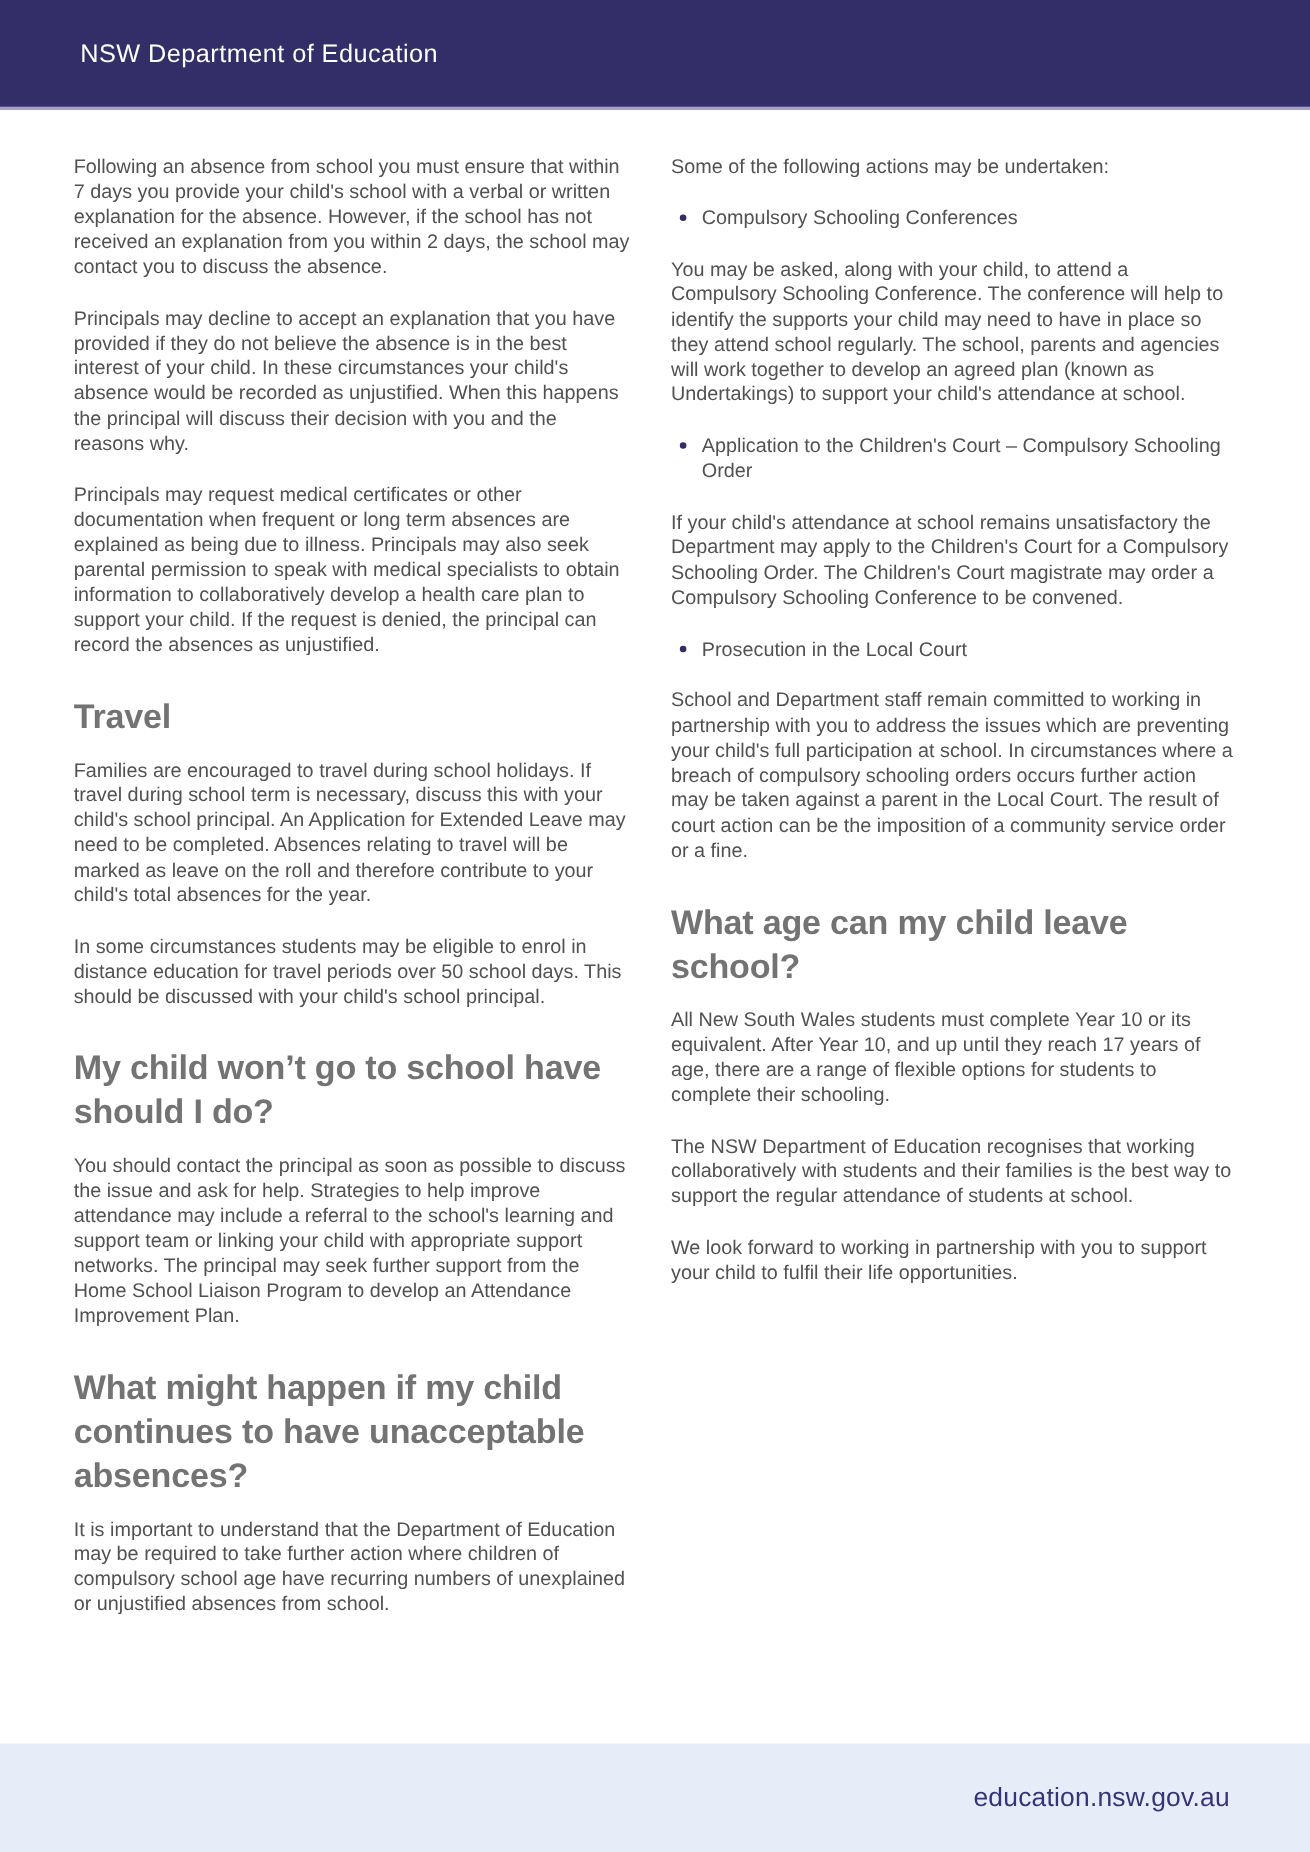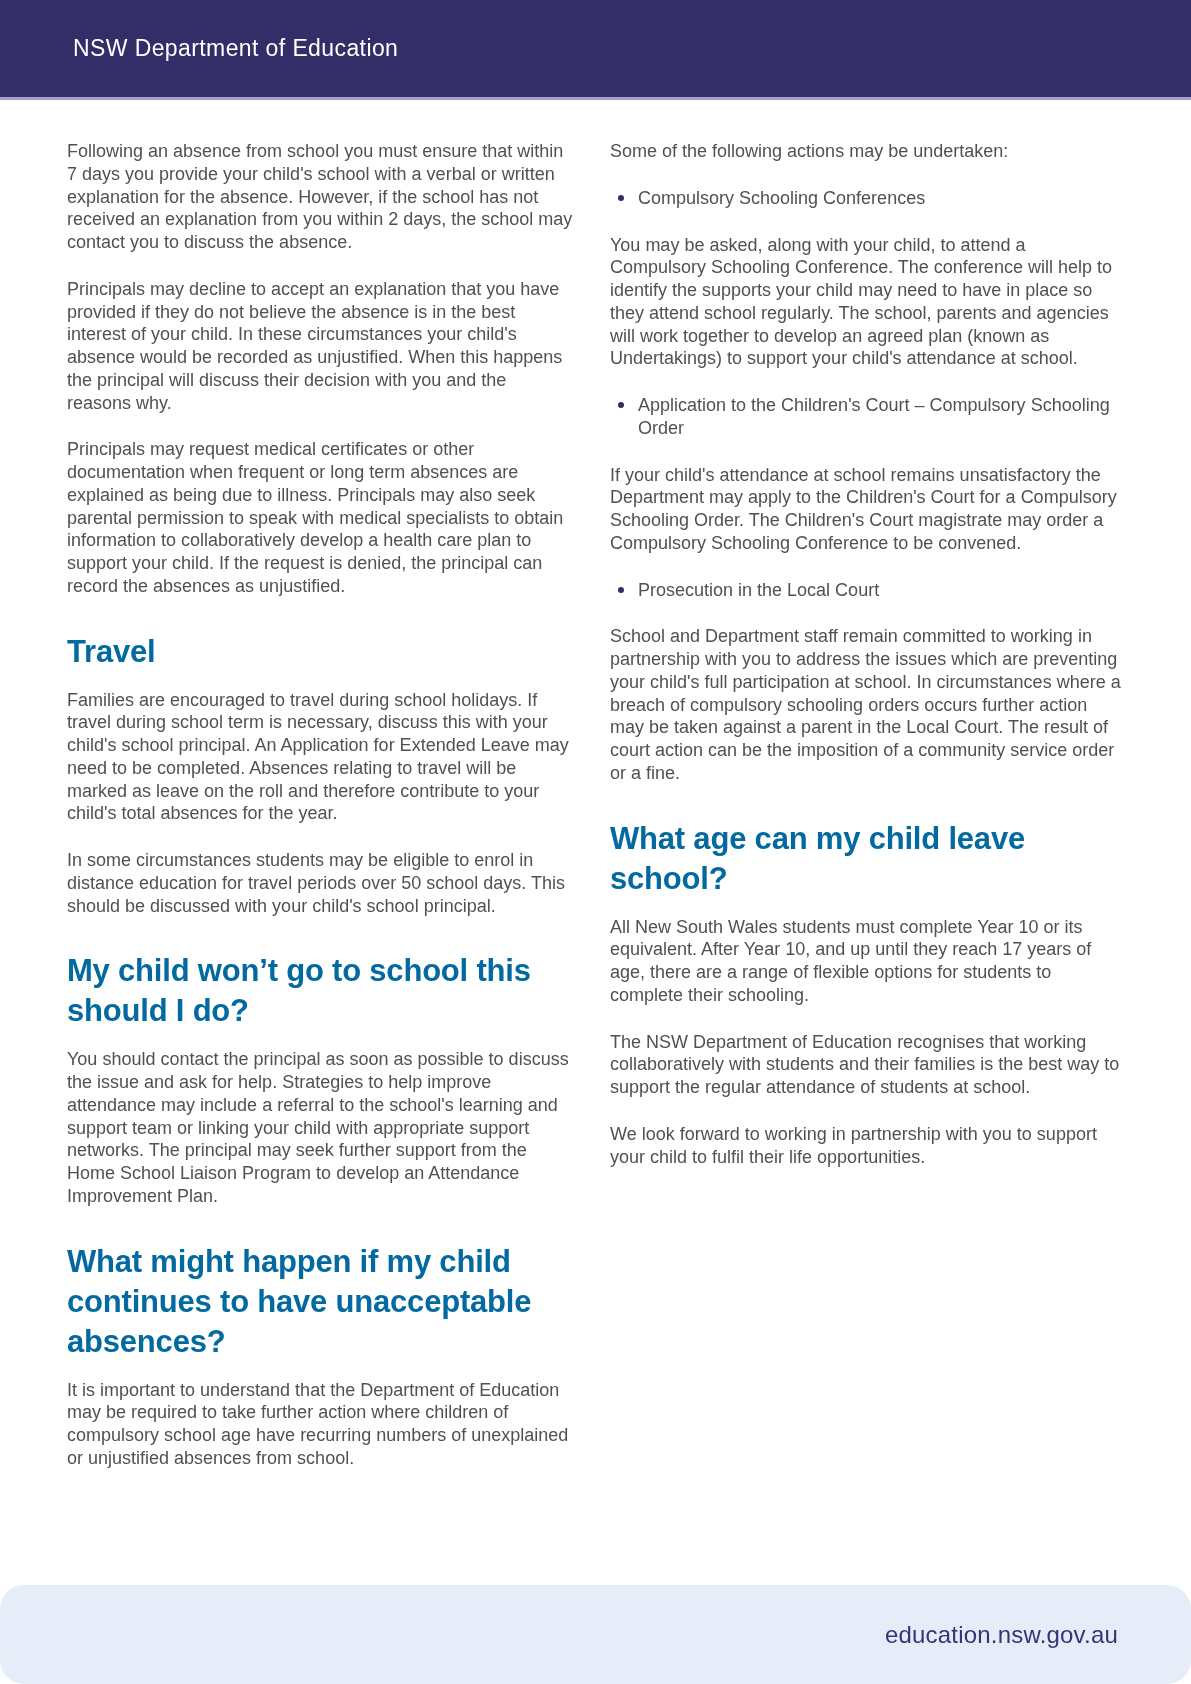--- a/index.html
+++ b/index.html
@@ -48,21 +48,21 @@
     font-size: 18px;
     line-height: 22.75px;
     color: #515154;
     margin: 0 0 24px 0;
   }
 
   .content h2 {
     font-size: 31px;
     line-height: 40px;
     font-weight: 700;
-    color: #0369a1;
+    color: #737373;
     letter-spacing: -0.2px;
     margin: 34px 0 17px 0;
   }
   .content h2 .hline { display: block; }
   .col > :first-child { margin-top: 0; }
 
   
   .bullet-item {
     position: relative;
     padding-left: 28px;
@@ -81,21 +81,20 @@
   .footband {
     position: absolute;
     left: 0;
     bottom: 0;
     width: 100%;
     height: 99px;
     background: #E7EDF8;
     display: flex;
     align-items: center;
     justify-content: flex-end;
-    border-radius: 24px;
   }
   .foot-url {
     padding-right: 73px;
     font-size: 24px;
     font-weight: 500;
     color: #373379;
     letter-spacing: 0.2px;
   }
 </style>
 </head>
@@ -110,21 +109,21 @@
   <div class="col col-left">
     <p>Following an absence from school you must ensure that within 7 days you provide your child's school with a verbal or written explanation for the absence. However, if the school has not received an explanation from you within 2 days, the school may contact you to discuss the absence.</p>
     <p>Principals may decline to accept an explanation that you have provided if they do not believe the absence is in the best interest of your child. In these circumstances your child's absence would be recorded as unjustified. When this happens the principal will discuss their decision with you and the reasons why.</p>
     <p>Principals may request medical certificates or other documentation when frequent or long term absences are explained as being due to illness. Principals may also seek parental permission to speak with medical specialists to obtain information to collaboratively develop a health care plan to support your child. If the request is denied, the principal can record the absences as unjustified.</p>
 
     <h2>Travel</h2>
     <p>Families are encouraged to travel during school holidays. If travel during school term is necessary, discuss this with your child's school principal. An Application for Extended Leave may need to be completed. Absences relating to travel will be marked as leave on the roll and therefore contribute to your child's total absences for the year.</p>
     <p>In some circumstances students may be eligible to enrol in distance education for travel periods over 50 school days. This should be discussed with your child's school principal.</p>
 
     <h2>
-      <span class="hline">My child won’t go to school this</span>
+      <span class="hline">My child won’t go to school have</span>
       <span class="hline">should I do?</span>
     </h2>
     <p>You should contact the principal as soon as possible to discuss the issue and ask for help. Strategies to help improve attendance may include a referral to the school's learning and support team or linking your child with appropriate support networks. The principal may seek further support from the Home School Liaison Program to develop an Attendance Improvement Plan.</p>
 
     <h2>
       <span class="hline">What might happen if my child</span>
       <span class="hline">continues to have unacceptable</span>
       <span class="hline">absences?</span>
     </h2>
     <p>It is important to understand that the Department of Education may be required to take further action where children of compulsory school age have recurring numbers of unexplained or unjustified absences from school.</p>

